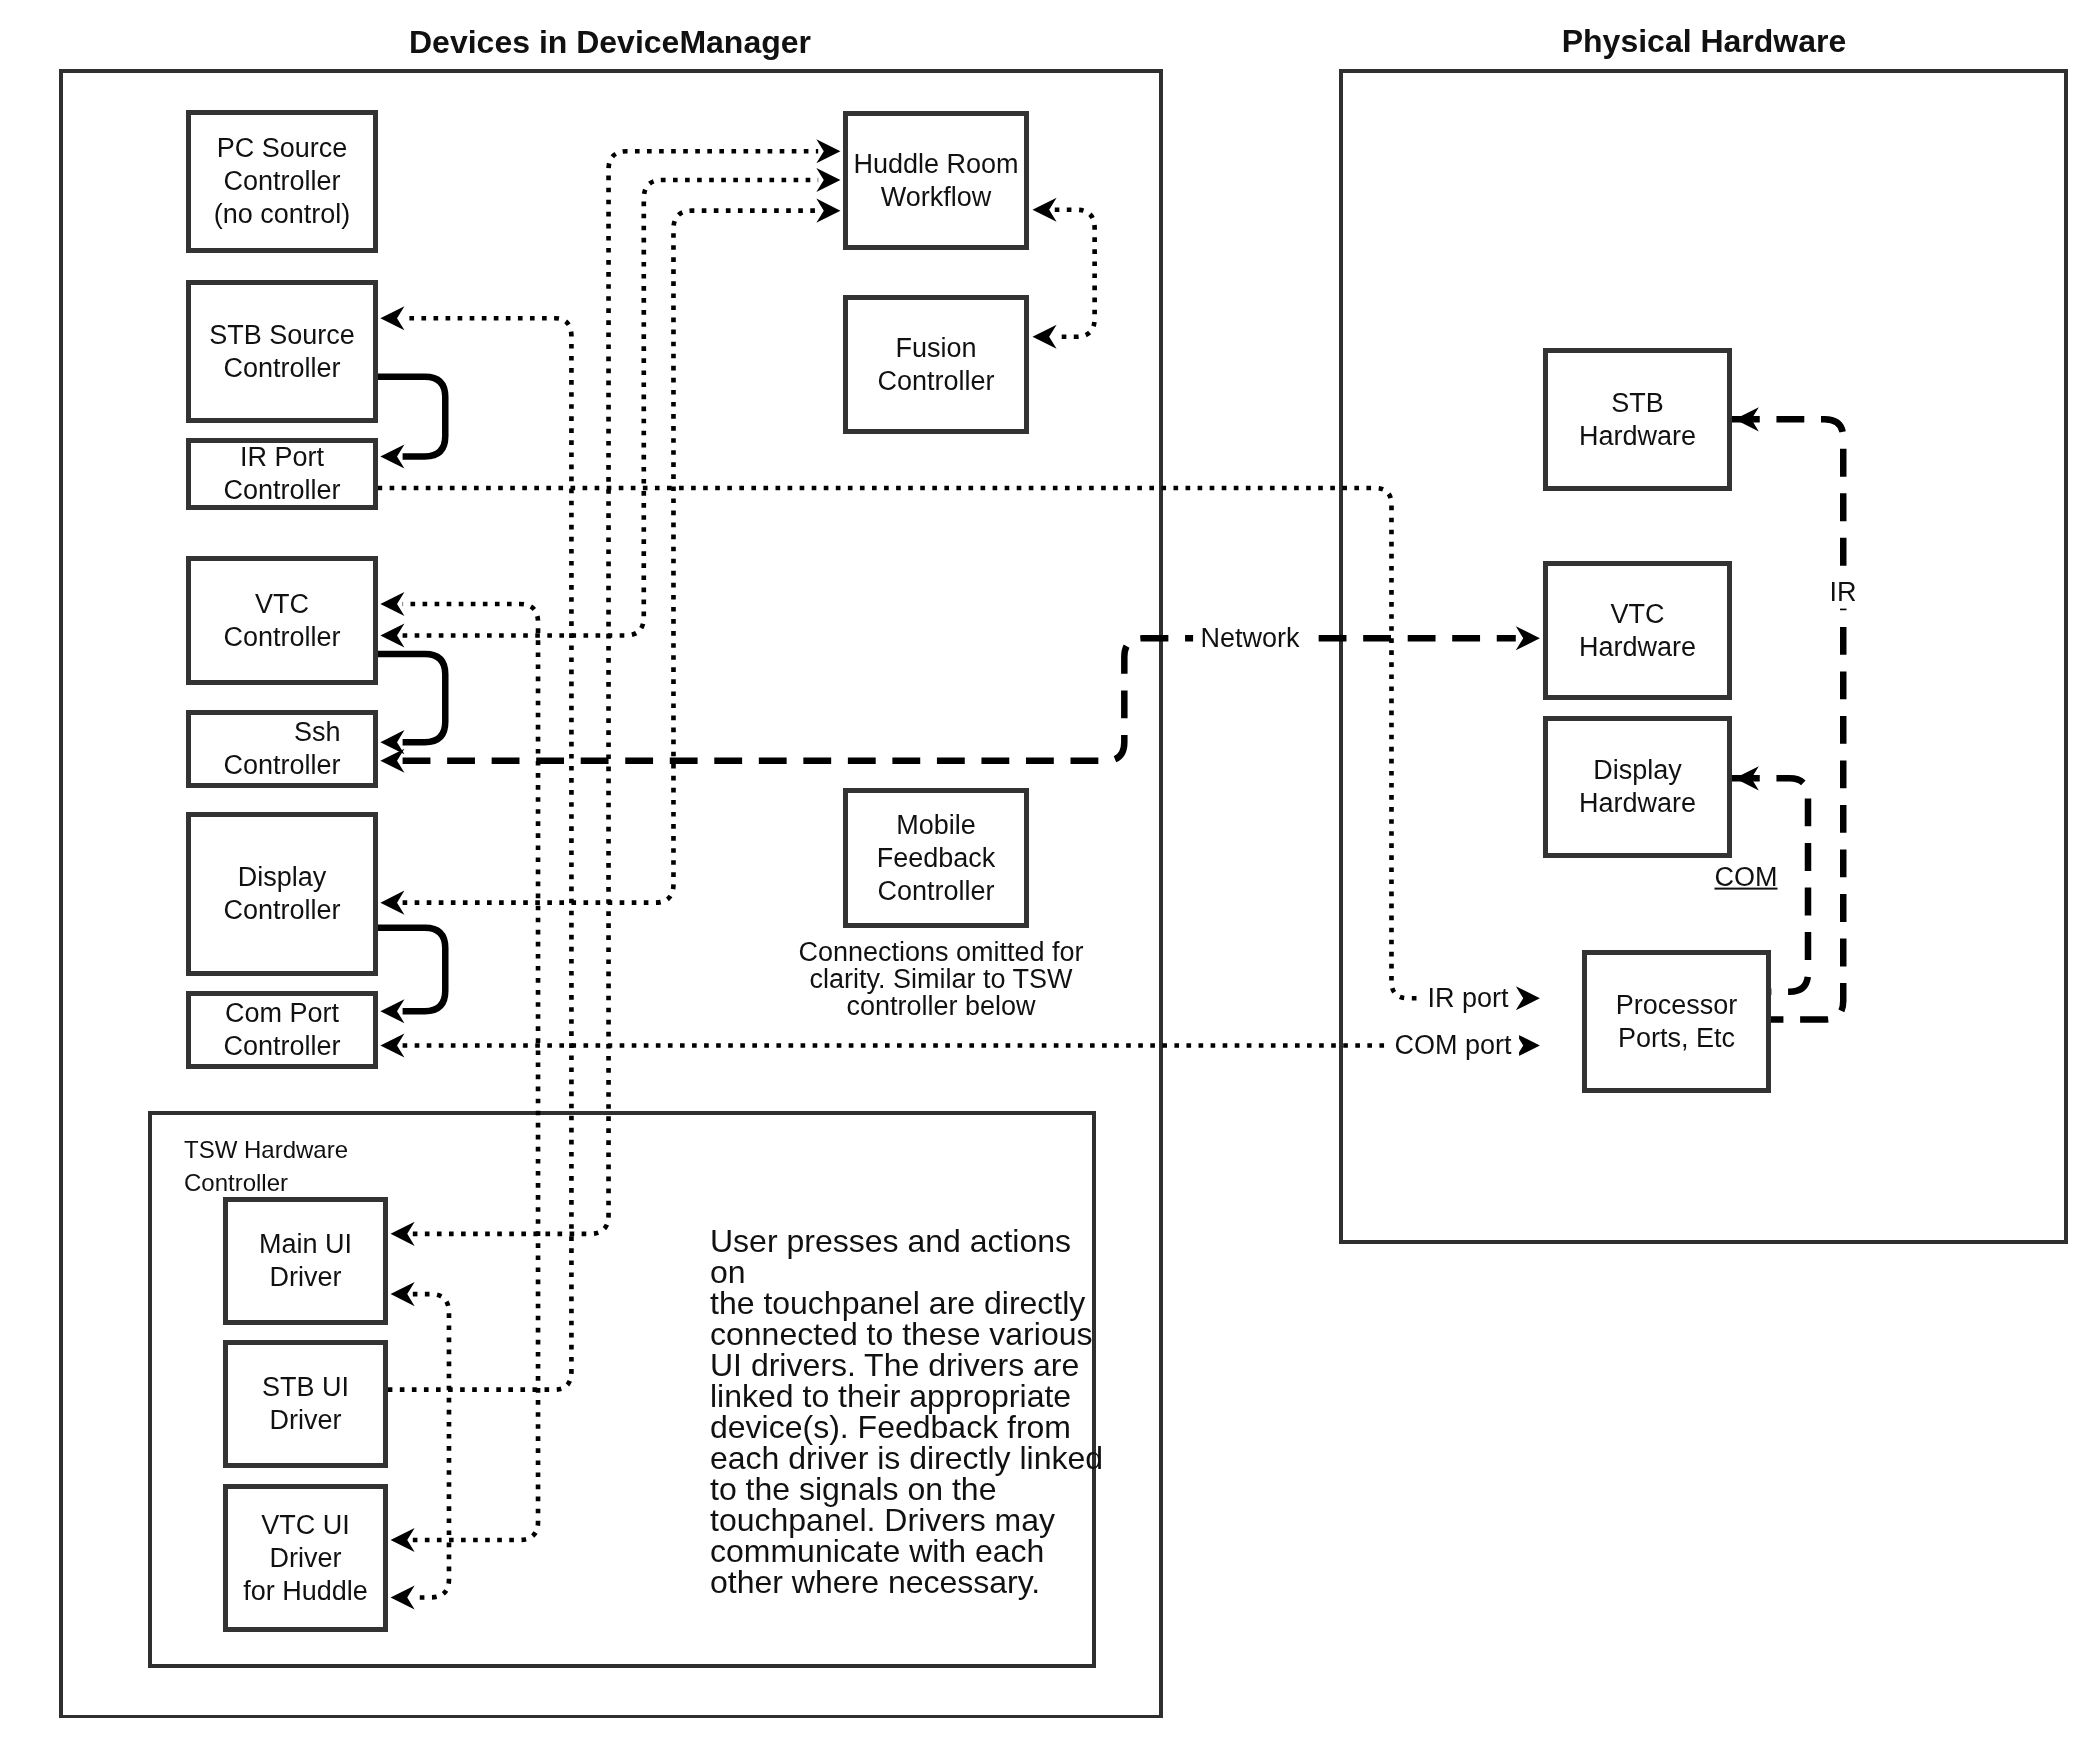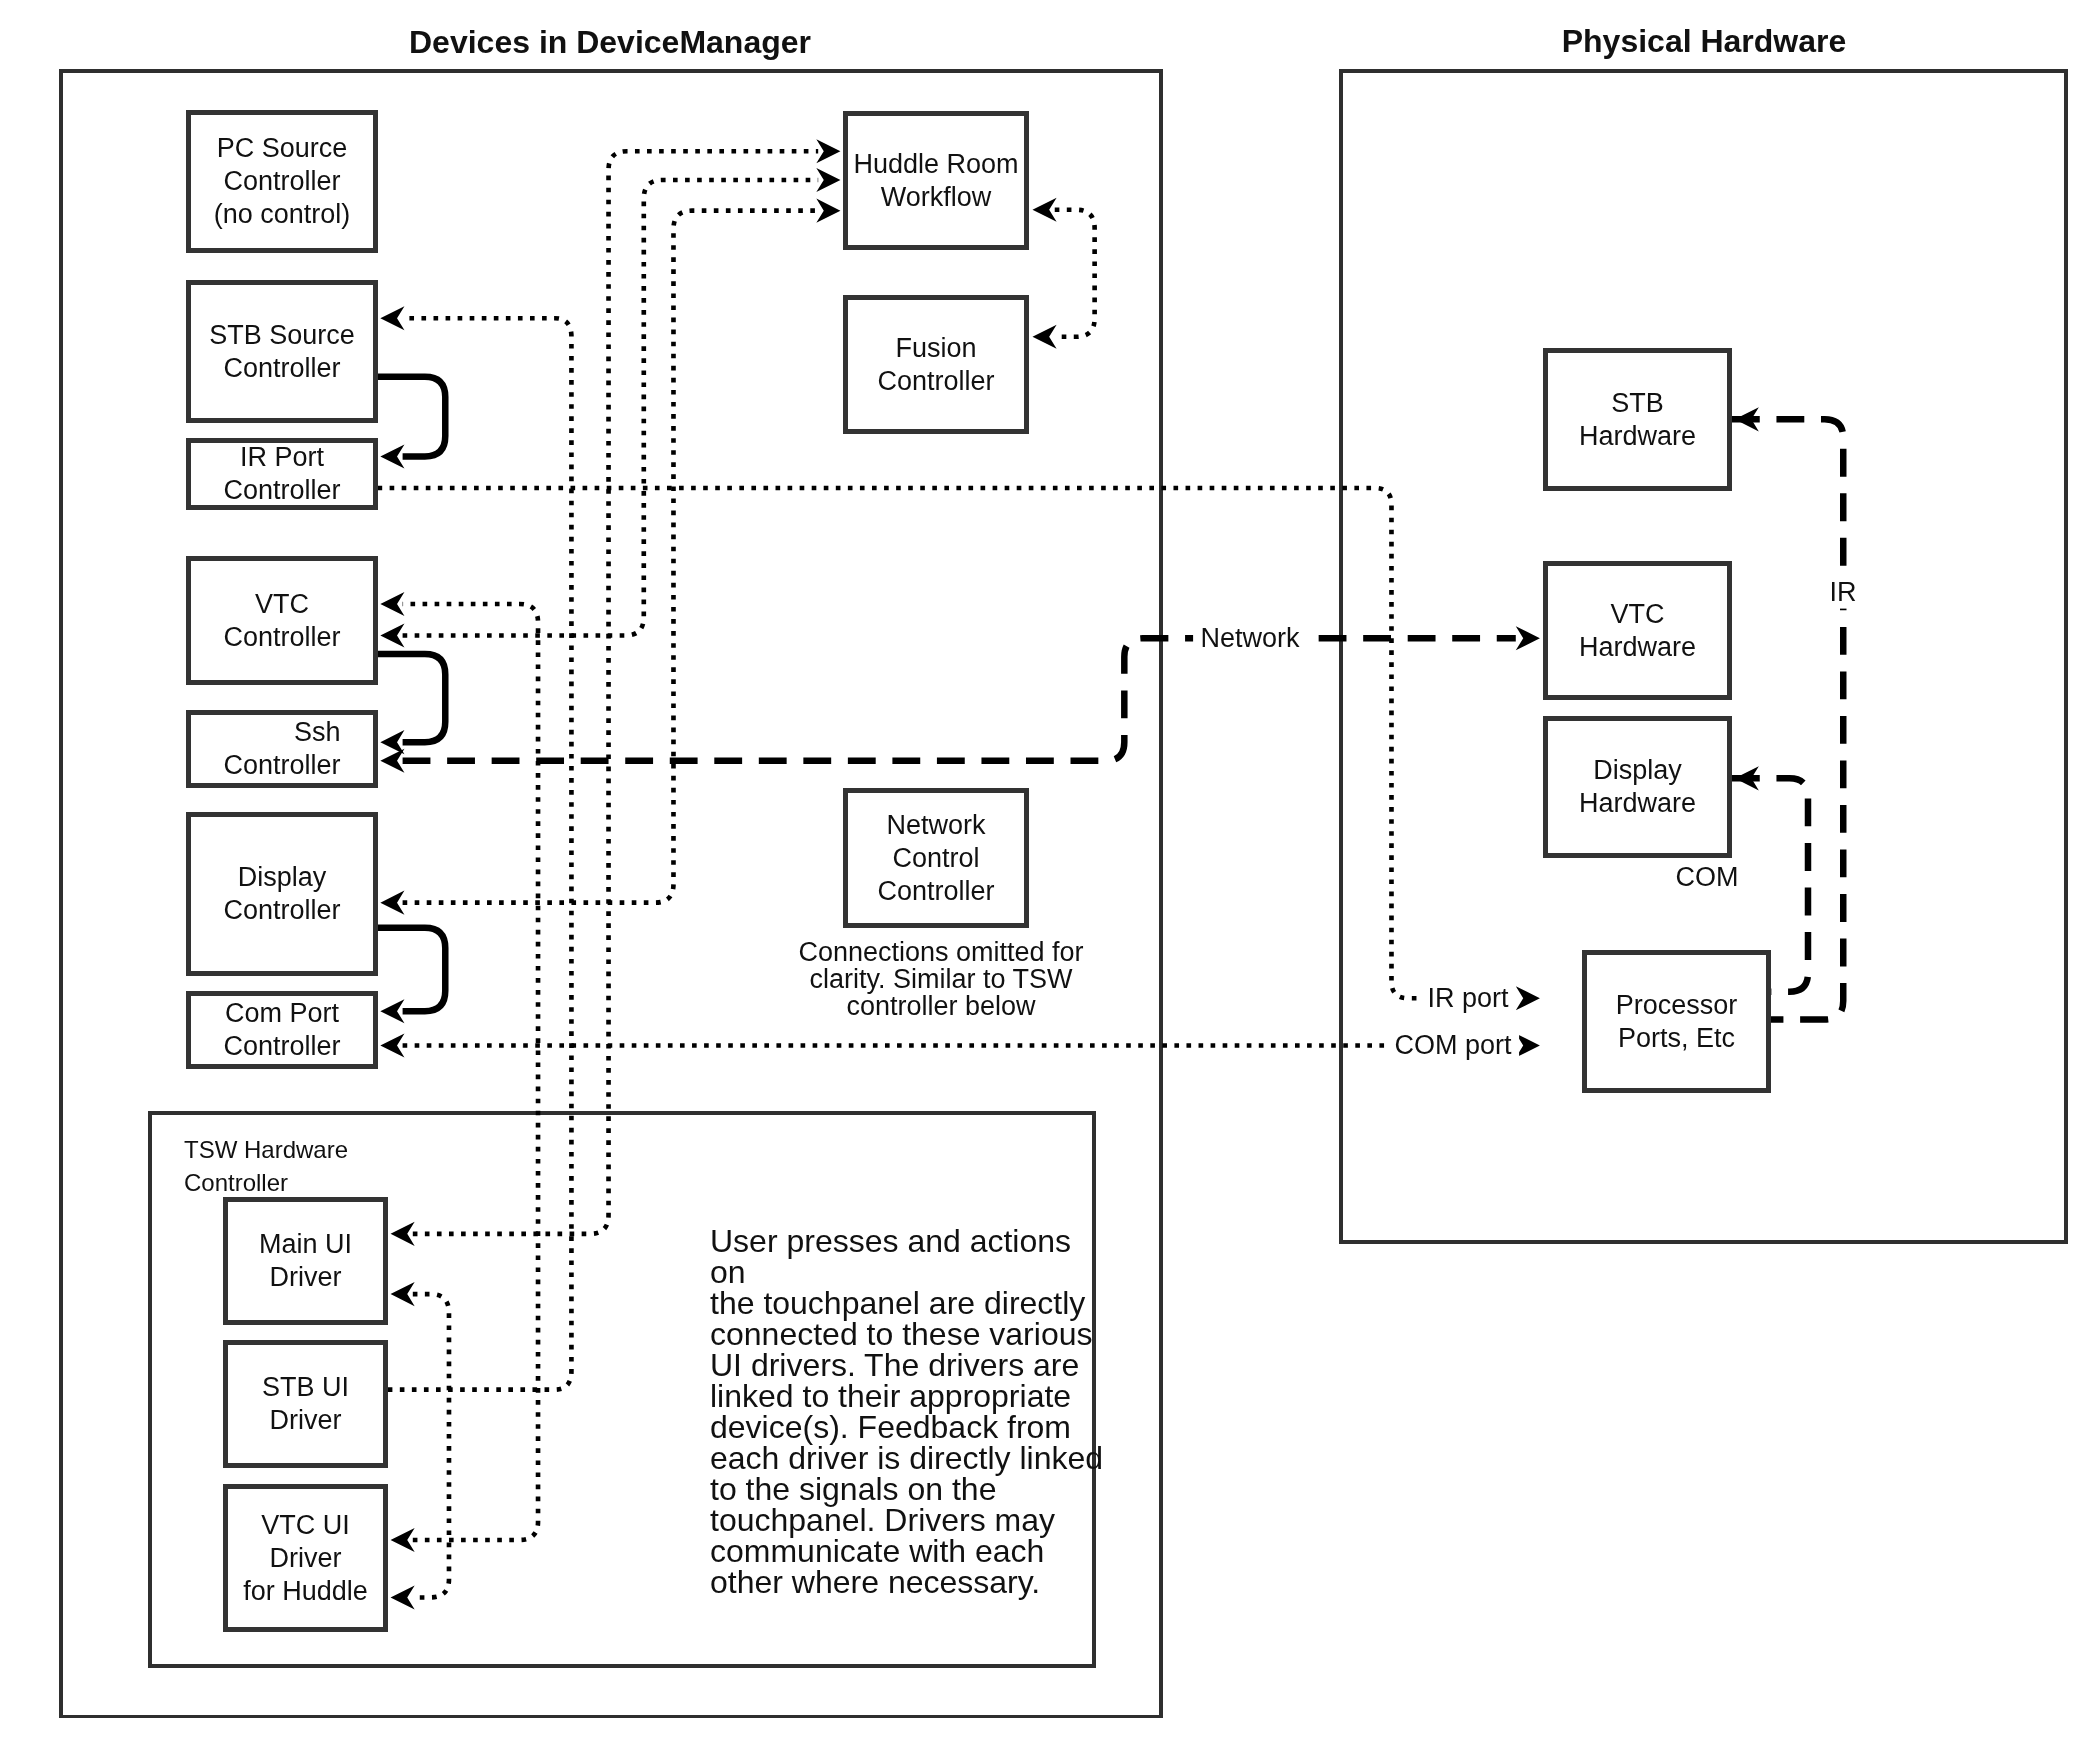--- a/index.html
+++ b/index.html
@@ -103,21 +103,21 @@
       <polygon class="ah" points="906,194 880,181 888,194 880,207"></polygon>
       <polygon class="ah" points="906,227 880,214 888,227 880,240"></polygon>
       <polygon class="ah" points="1660,688 1634,675 1642,688 1634,701"></polygon>
       <polygon class="ah" points="1660,1076 1634,1063 1642,1076 1634,1089"></polygon>
       <polygon class="ah" points="1660,1127 1634,1114 1642,1127 1634,1140"></polygon>
     </g>
   </svg>
 
   <div class="line-label" style="left:1250px;top:638px;">Network</div>
   <div class="line-label" style="left:1843px;top:592px;">IR</div>
-  <div class="line-label" style="left:1707px;top:877px;">COM</div>
+  <div class="line-label" style="left:1746px;top:877px;text-decoration:underline;">COM</div>
   <div class="line-label" style="left:1468px;top:998px;">IR port</div>
   <div class="line-label" style="left:1453px;top:1045px;">COM port</div>
 
   <div class="box" style="left:186px;top:110px;width:192px;height:143px;"><span>PC Source
 Controller
 (no control)</span></div>
   <div class="box" style="left:186px;top:280px;width:192px;height:143px;"><span>STB Source
 Controller</span></div>
   <div class="box" style="left:186px;top:438px;width:192px;height:72px;"><span>IR Port
 Controller</span></div>
@@ -127,21 +127,21 @@
 Controller</span></div>
   <div class="box" style="left:186px;top:812px;width:192px;height:164px;"><span>Display
 Controller</span></div>
   <div class="box" style="left:186px;top:991px;width:192px;height:78px;"><span>Com Port
 Controller</span></div>
 
   <div class="box" style="left:843px;top:111px;width:186px;height:139px;"><span>Huddle Room
 Workflow</span></div>
   <div class="box" style="left:843px;top:295px;width:186px;height:139px;"><span>Fusion
 Controller</span></div>
-  <div class="box" style="left:843px;top:788px;width:186px;height:140px;"><span>Network Control
+  <div class="box" style="left:843px;top:788px;width:186px;height:140px;"><span>Mobile Feedback
 Controller</span></div>
   <div class="note-block" style="left:941px;top:939px;">Connections omitted for
 clarity. Similar to TSW
 controller below</div>
 
   <div class="box" style="left:223px;top:1197px;width:165px;height:128px;"><span>Main UI Driver</span></div>
   <div class="box" style="left:223px;top:1340px;width:165px;height:128px;"><span>STB UI Driver</span></div>
   <div class="box" style="left:223px;top:1484px;width:165px;height:148px;"><span>VTC UI Driver
 for Huddle</span></div>
 

